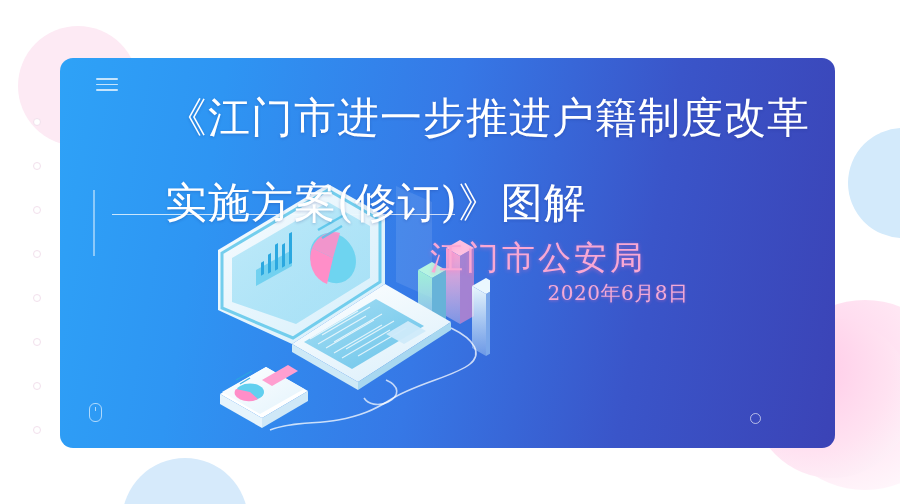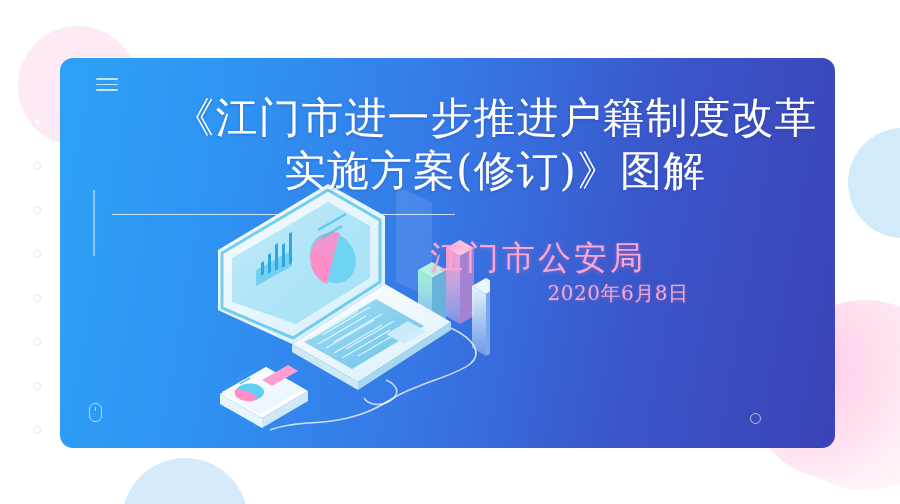--- a/index.html
+++ b/index.html
@@ -48,26 +48,26 @@
   .mouse-icon:after{content:"";position:absolute;left:50%;top:2.5px;margin-left:-0.6px;
     width:1.2px;height:4.5px;background:rgba(255,255,255,.62);}
 
   
   .circ-icon{position:absolute;left:690px;top:355px;width:9px;height:9px;border-radius:50%;
     border:1.3px solid rgba(255,255,255,.62);}
 
   
   #title{
     position:absolute;left:105px;top:33px;width:660px;
-    text-align:center;color:#ffffff;
+    text-align:left;color:#ffffff;
     font-size:42px;line-height:53px;letter-spacing:1px;
     font-family:"DejaVu Serif", serif;
     text-shadow:0 1px 3px rgba(20,40,120,.25);
   }
-  #title .l2{display:block;}
+  #title .l2{display:block;margin-top:32px;}
   #org{
     position:absolute;left:370px;top:178px;width:380px;text-align:left;
     color:#f9a8d4;font-size:33px;letter-spacing:3px;
     font-family:"DejaVu Serif", serif;
     text-shadow:0 1px 4px rgba(255,120,190,.45);
   }
   #date{
     position:absolute;left:368px;top:222px;width:380px;text-align:center;
     color:#f3aad6;font-size:20px;letter-spacing:0.5px;
     font-family:"DejaVu Serif", serif;

